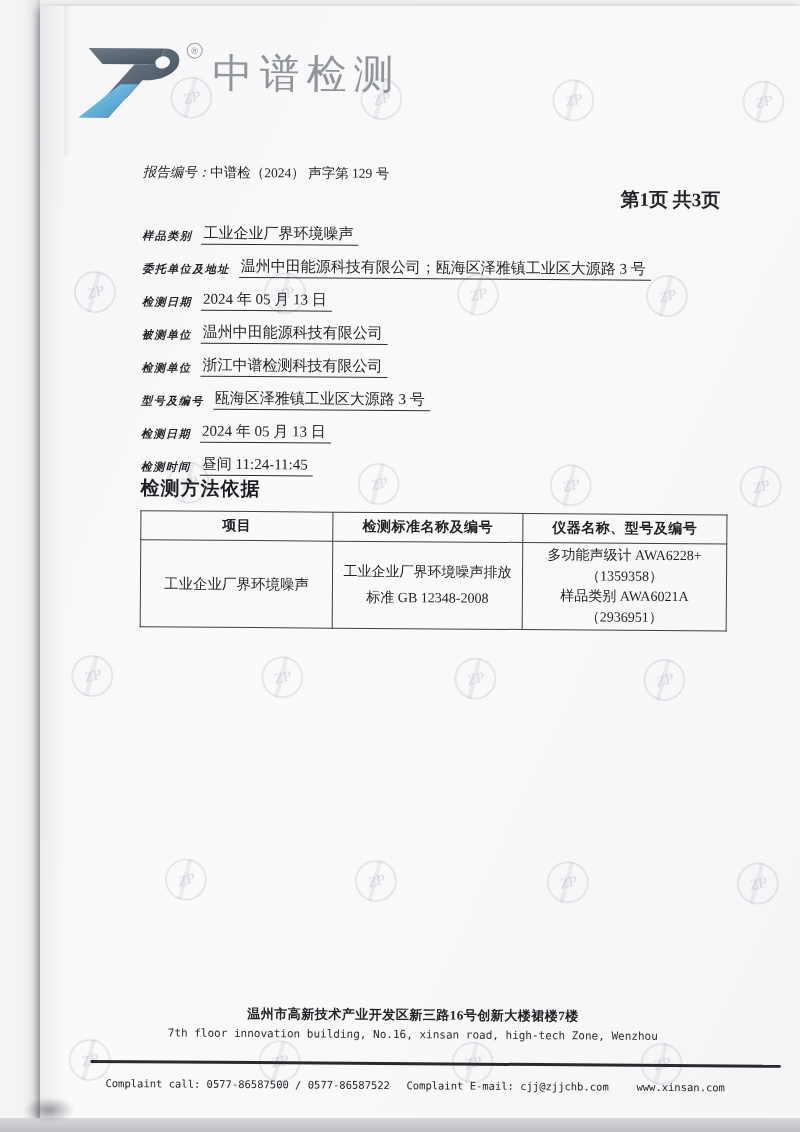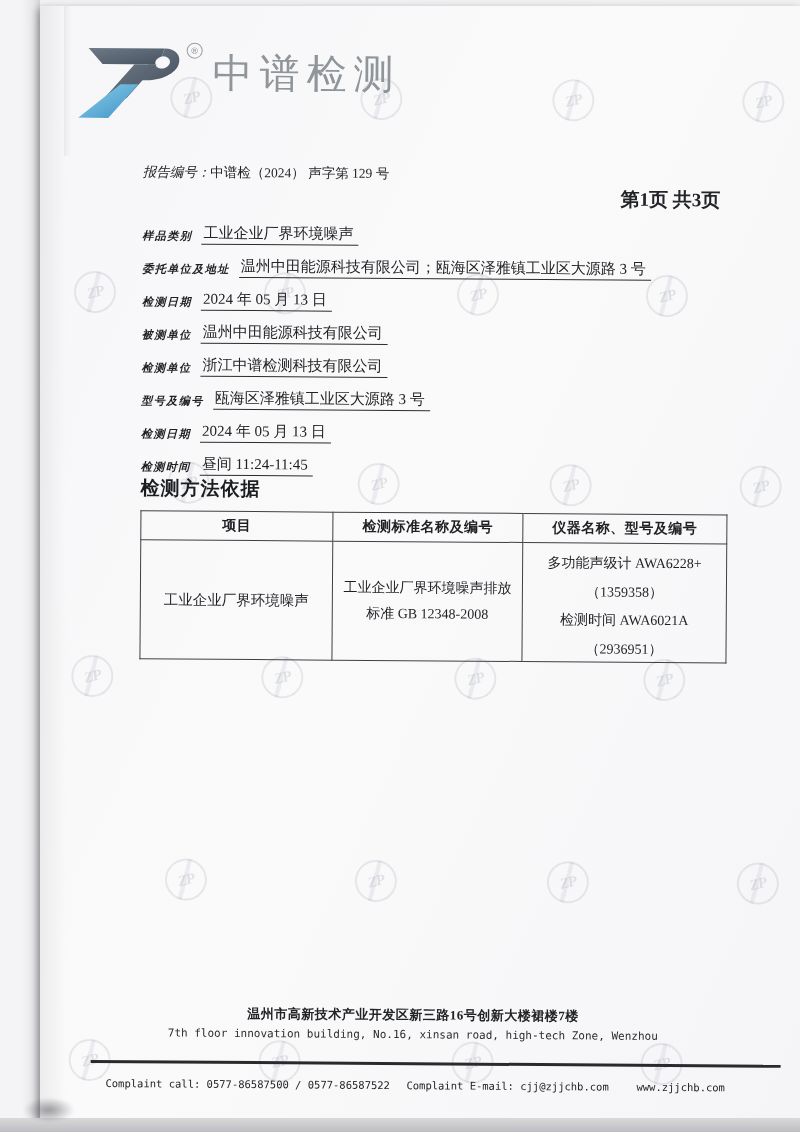--- a/index.html
+++ b/index.html
@@ -52,21 +52,21 @@
   
   .sec-title{position:absolute;left:104px;top:469px;margin:0;font-size:19px;
         font-weight:700;color:#1c1d20;letter-spacing:1px;}
   .mtable{position:absolute;left:104px;top:504px;width:586px;border-collapse:collapse;
         table-layout:fixed;color:#1f2023;}
   .mtable th,.mtable td{border:1px solid #3f3f44;text-align:center;vertical-align:middle;padding:2px 4px;}
   .mtable th{height:24px;font-size:14px;font-weight:700;letter-spacing:.5px;}
   .mtable td{height:82px;font-size:14px;}
   .mtable .item-cell{font-size:14.5px;}
   .std-line{line-height:26px;}
-  .inst-line{line-height:20.5px;margin-top:8px;}
+  .inst-line{line-height:20.5px;}
   
   .footer-addr{position:absolute;left:0;width:100%;top:998px;text-align:center;color:#222326;}
   .addr-cn{font-size:13px;font-weight:700;letter-spacing:.5px;}
   .addr-en{margin-top:4px;font-family:"DejaVu Sans Mono",monospace;font-size:11px;color:#2a2b2e;}
   .rule{position:absolute;left:58px;right:12px;top:1054px;height:3px;background:#2a2a2e;}
   .complaints{position:absolute;left:0;top:1071px;width:100%;height:16px;
         font-family:"DejaVu Sans Mono",monospace;font-size:10.5px;color:#222326;}
   .c-call{position:absolute;left:73px;}
   .c-mail{position:absolute;left:374px;}
   .c-web{position:absolute;left:604px;}
@@ -236,38 +236,38 @@
         <tbody>
           <tr>
             <td class="item-cell">工业企业厂界环境噪声</td>
             <td>
               <div class="std-line">工业企业厂界环境噪声排放</div>
               <div class="std-line">标准 GB 12348-2008</div>
             </td>
             <td>
               <div class="inst-line">多功能声级计 AWA6228+</div>
               <div class="inst-line">（1359358）</div>
-              <div class="inst-line">检测时间 AWA6021A</div>
+              <div class="inst-line">样品类别 AWA6021A</div>
               <div class="inst-line">（2936951）</div>
             </td>
           </tr>
         </tbody>
       </table>
 
       <div class="footer-addr">
         <div class="addr-cn">温州市高新技术产业开发区新三路16号创新大楼裙楼7楼</div>
         <div class="addr-en">7th floor innovation building, No.16, xinsan road, high-tech Zone, Wenzhou</div>
       </div>
 
       <div class="rule"></div>
 
       <div class="complaints">
         <span class="c-call">Complaint call: 0577-86587500 / 0577-86587522</span>
         <span class="c-mail">Complaint E-mail: cjj@zjjchb.com</span>
-        <span class="c-web">www.zjjchb.com</span>
+        <span class="c-web">www.xinsan.com</span>
       </div>
 
     </div>
   </div>
 
   <div class="scan-bottom"></div>
   <div class="corner-curl"></div>
 </div>
 
 </body></html>

